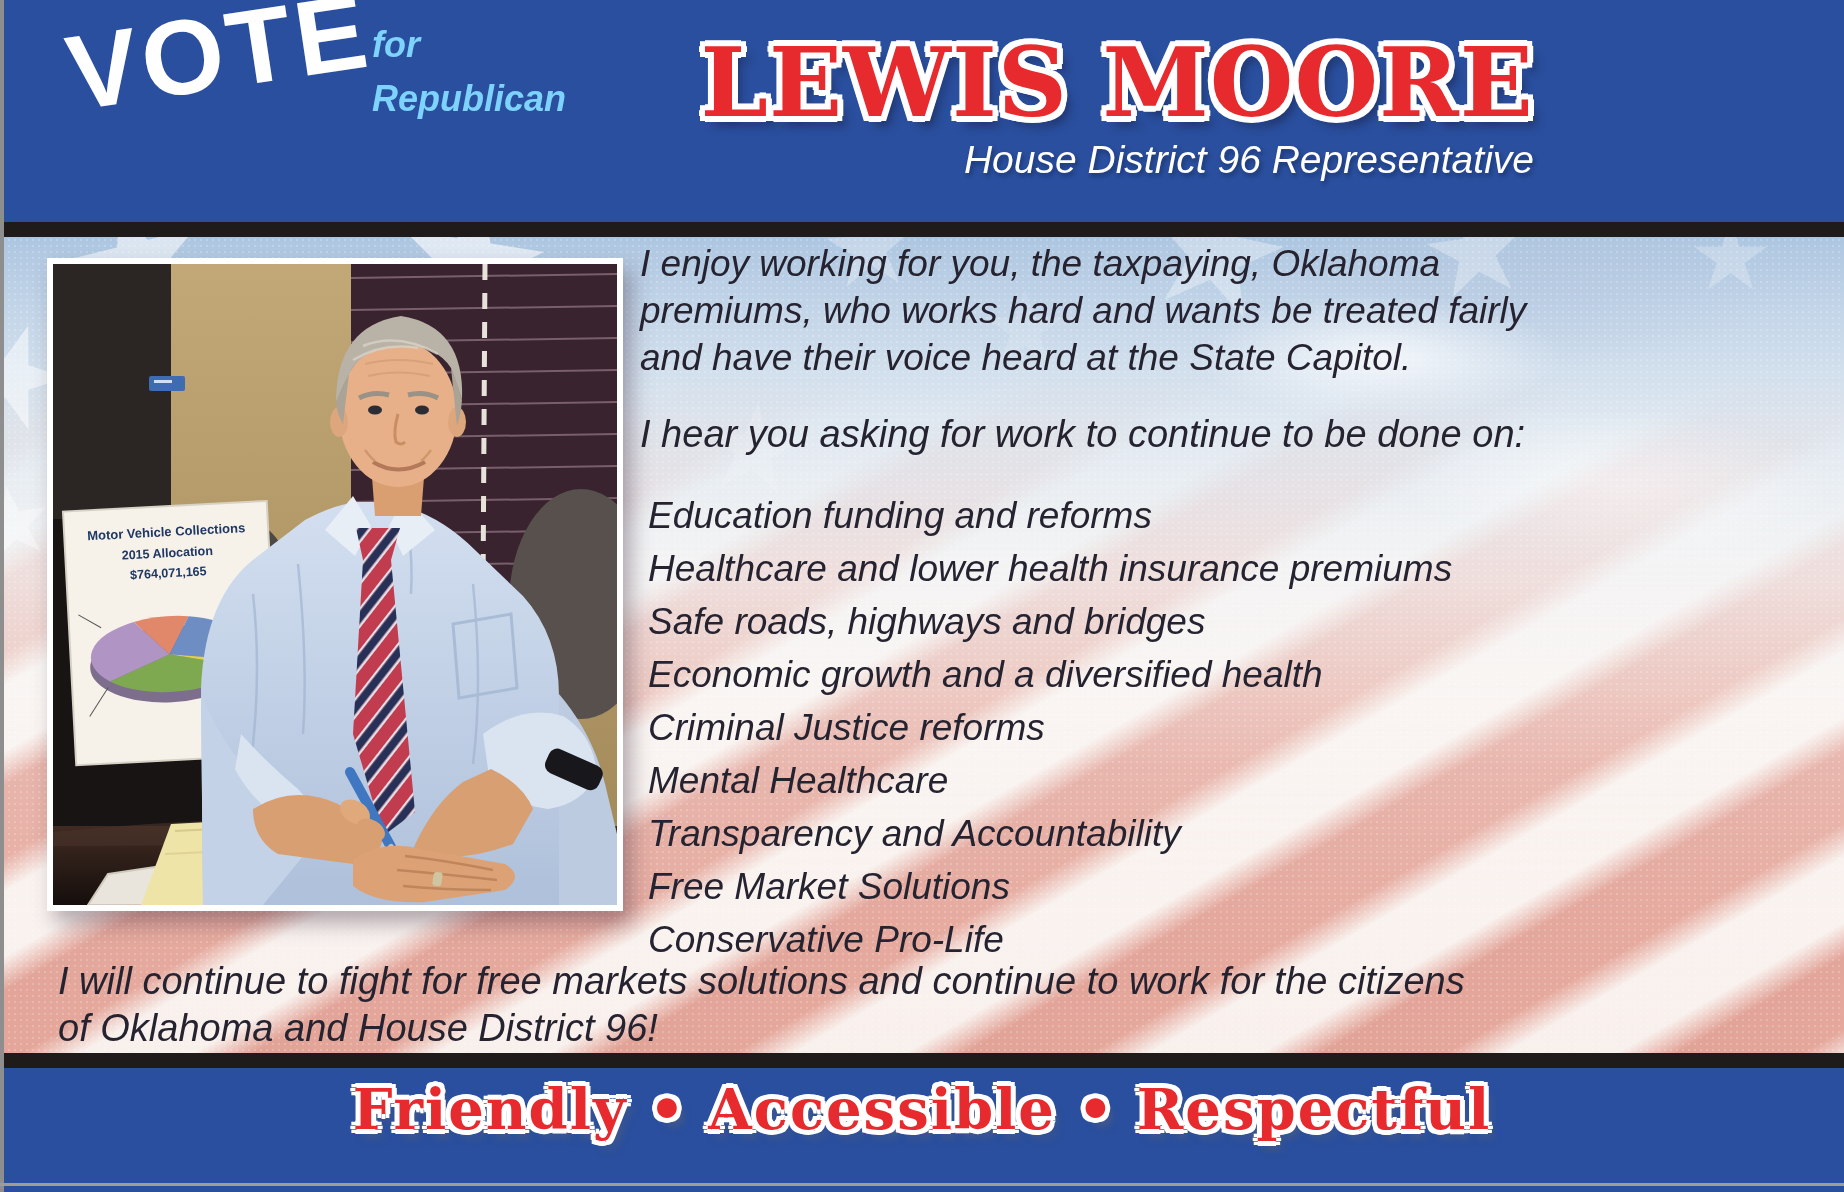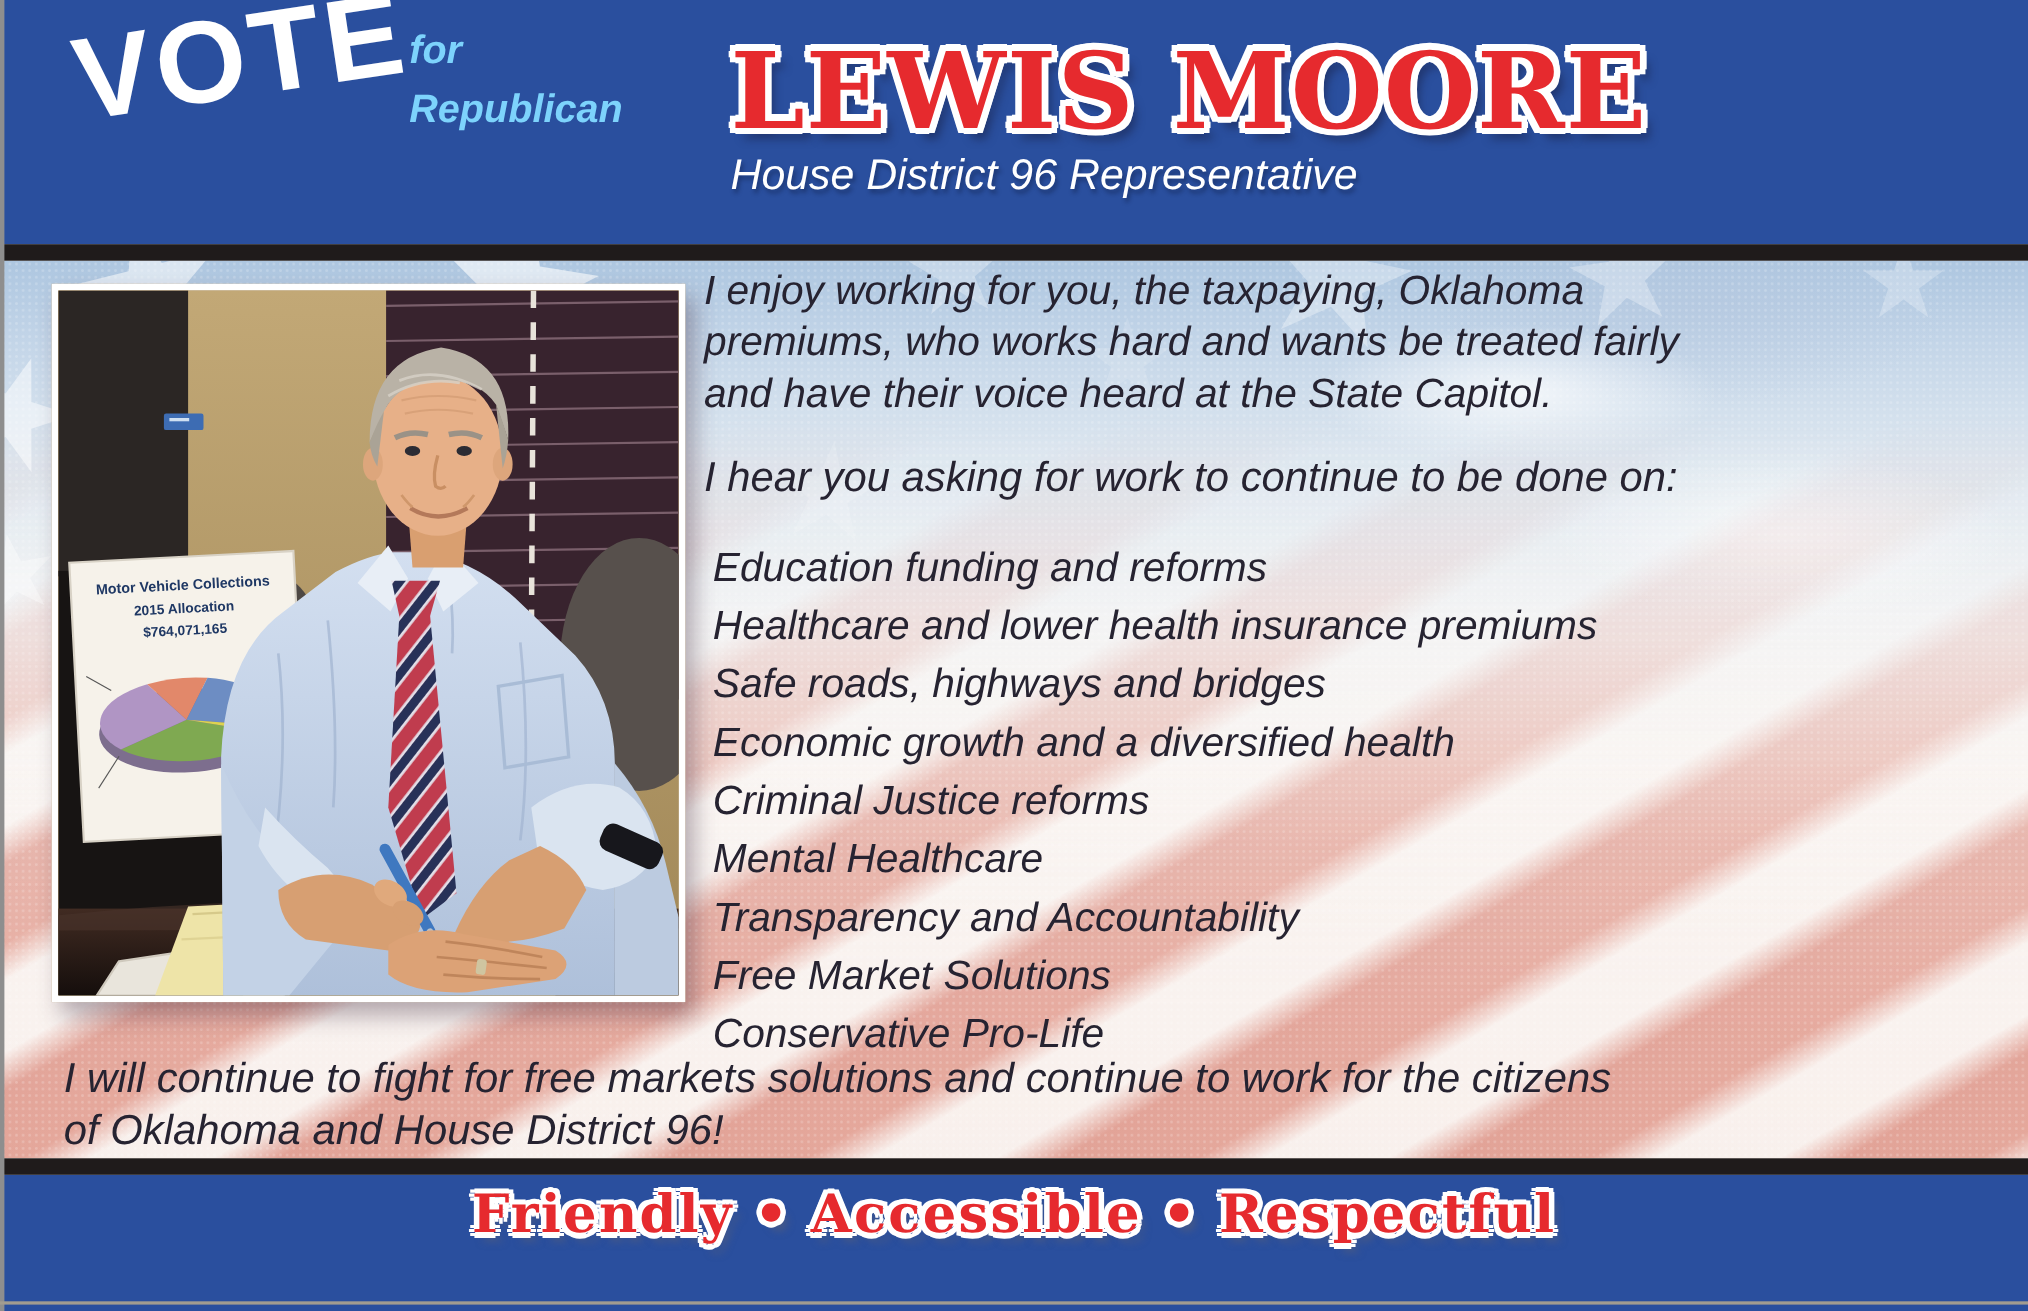--- a/index.html
+++ b/index.html
@@ -8,21 +8,21 @@
     background:#f4efec;font-family:"Liberation Sans",sans-serif;
     -webkit-font-smoothing:antialiased;
   }
   
   .header{position:absolute;left:0;top:0;width:1844px;height:222px;background:#2a4f9e;z-index:10;}
   .vote{
     position:absolute;left:68px;top:14px;color:#fff;font-weight:bold;
     font-size:106px;letter-spacing:4px;transform:rotate(-8.5deg);transform-origin:left center;
   }
   .forwrap{position:absolute;left:372px;top:18px;color:#7dd3fc;font-style:italic;font-weight:bold;line-height:54px;font-size:36px;}
-  .candwrap{position:absolute;left:664px;top:0;width:870px;height:222px;text-align:left;}
+  .candwrap{position:absolute;left:664px;top:0;width:870px;height:222px;text-align:right;}
   .candname{
     position:absolute;left:0;top:26px;width:870px;
     font-family:"DejaVu Serif",serif;font-weight:bold;font-size:96px;letter-spacing:1px;
     color:#e62a2e;white-space:nowrap;
     text-shadow:
       -5px -5px 0 #fff, 5px -5px 0 #fff, -5px 5px 0 #fff, 5px 5px 0 #fff,
       -6px 0 0 #fff, 6px 0 0 #fff, 0 -6px 0 #fff, 0 6px 0 #fff,
       8px 10px 8px rgba(25,35,75,.55);
   }
   .candsub{
@@ -77,21 +77,21 @@
   
   .btxt{position:absolute;color:#262331;font-style:italic;font-weight:normal;z-index:20;}
   .intro{left:640px;top:240px;font-size:37px;line-height:47px;white-space:nowrap;}
   .ask{left:640px;top:413px;font-size:38px;white-space:nowrap;}
   .issues{left:648px;top:489px;font-size:37px;line-height:53px;white-space:nowrap;}
   .closing{left:58px;top:958px;font-size:38px;line-height:47px;white-space:nowrap;}
   
   .footer{position:absolute;left:0;top:1068px;width:1844px;height:124px;background:#2a4f9e;z-index:10;}
   .tagline{
     position:absolute;left:0;top:8px;width:1844px;text-align:center;
-    font-family:"DejaVu Serif",serif;font-weight:bold;font-size:48px;letter-spacing:2px;
+    font-family:"DejaVu Serif",serif;font-weight:bold;font-size:56px;letter-spacing:2px;
     color:#e62a2e;white-space:nowrap;
     text-shadow:
       -4px -4px 0 #fff, 4px -4px 0 #fff, -4px 4px 0 #fff, 4px 4px 0 #fff,
       -5px 0 0 #fff, 5px 0 0 #fff, 0 -5px 0 #fff, 0 5px 0 #fff,
       7px 9px 7px rgba(90,95,120,.5);
   }
   
   .edge-left{position:absolute;left:0;top:0;width:4px;height:1192px;background:#8e8e8e;z-index:60;}
   .edge-bottom{position:absolute;left:0;top:1183px;width:1844px;height:3px;background:#a29c90;z-index:60;}
 </style>

